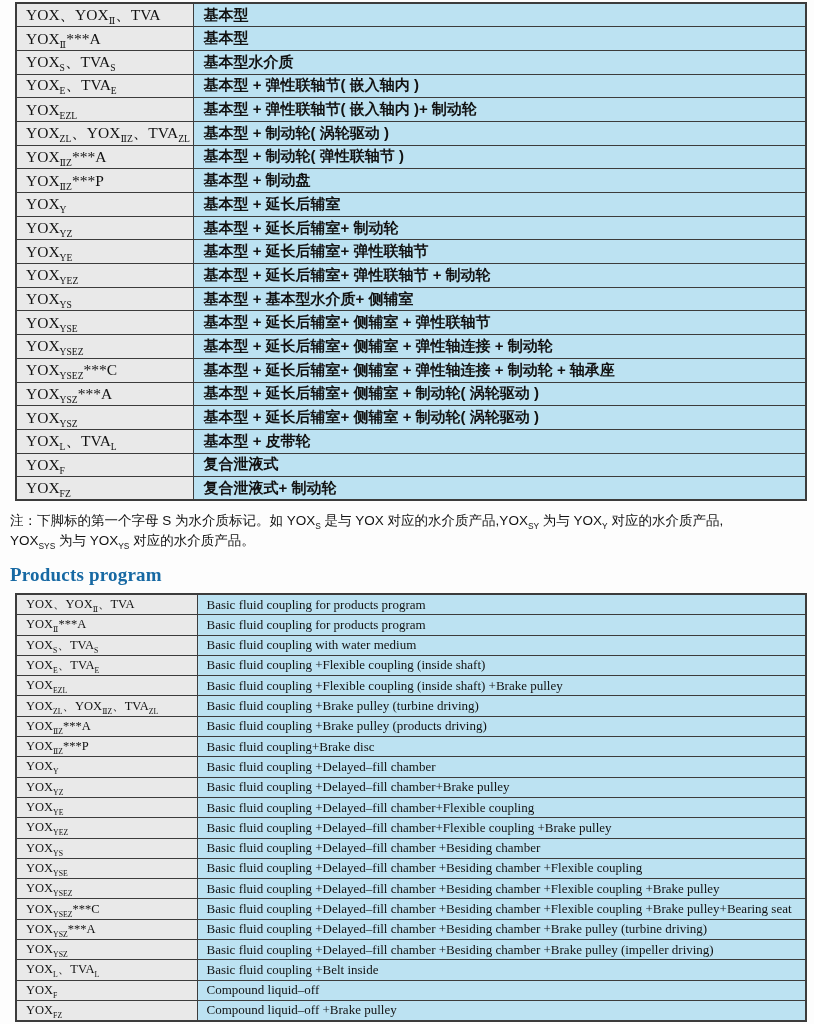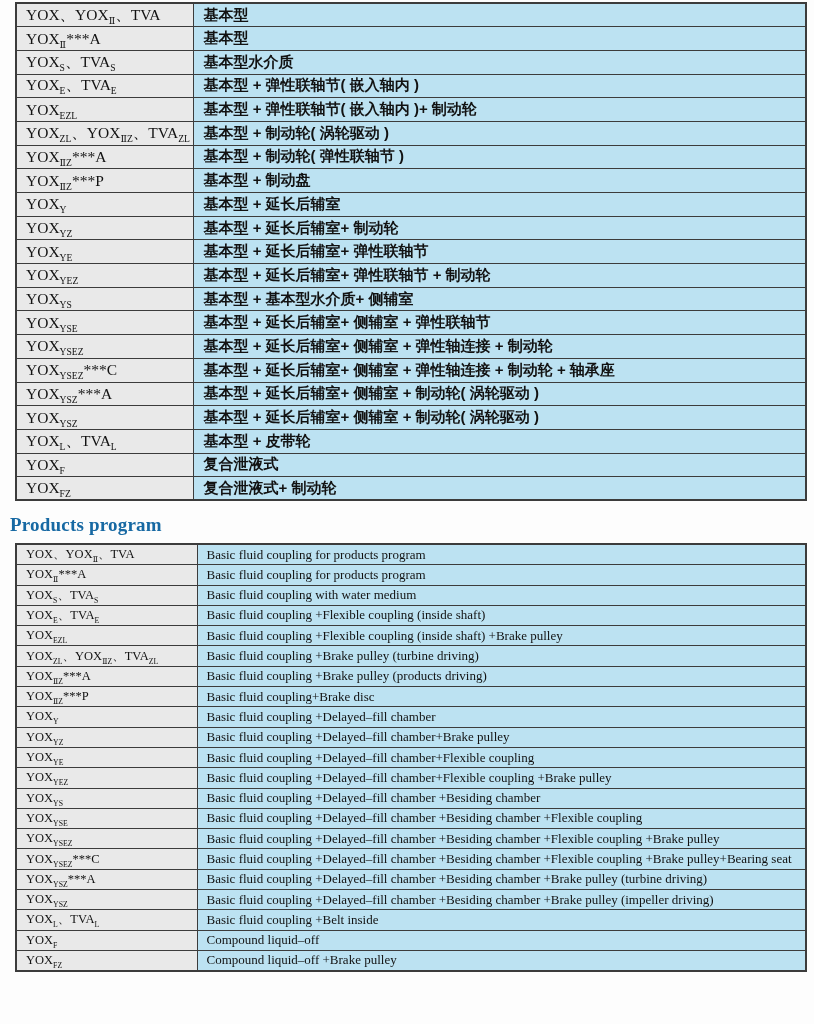--- a/index.html
+++ b/index.html
@@ -175,20 +175,24 @@
           <td class="model">YOX<sub>F</sub></td>
           <td class="desc">复合泄液式</td>
         </tr>
         <tr>
           <td class="model">YOX<sub>FZ</sub></td>
           <td class="desc">复合泄液式+ 制动轮</td>
         </tr>
       </tbody>
   </table>
 
+  <div class="note">
+    <div>注：下脚标的第一个字母 S 为水介质标记。如 YOX<sub>S</sub> 是与 YOX 对应的水介质产品,YOX<sub>SY</sub> 为与 YOX<sub>Y</sub> 对应的水介质产品,</div>
+    <div>YOX<sub>SYS</sub> 为与 YOX<sub>YS</sub> 对应的水介质产品。</div>
+  </div>
 
   <div class="heading">Products program</div>
 
   <table class="tbl en">
     <colgroup>
       <col style="width:181px">
       <col style="width:609px">
     </colgroup>
     <tbody>
         <tr>

